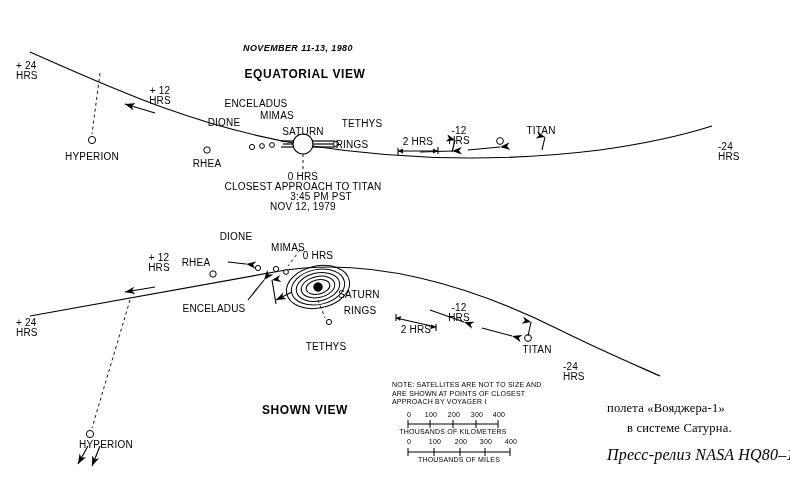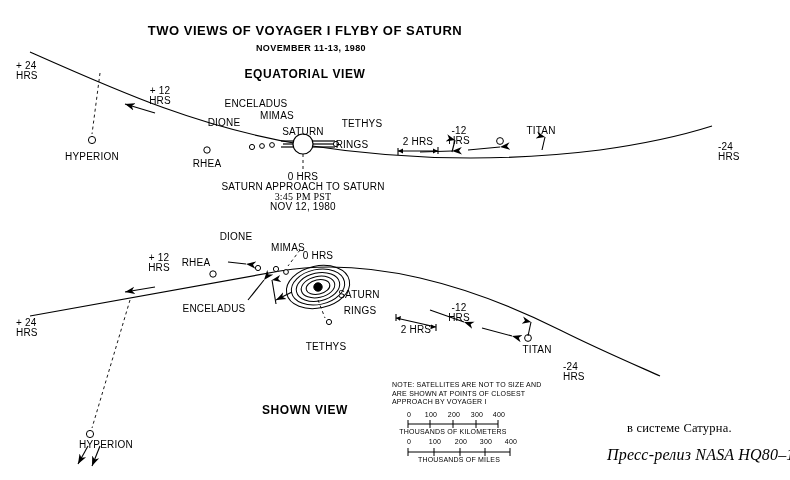--- a/index.html
+++ b/index.html
@@ -181,22 +181,21 @@
     <g stroke="#000" stroke-width="1" fill="none">
       <line x1="408" y1="452" x2="510" y2="452"></line>
       <line x1="408" y1="448" x2="408" y2="456"></line>
       <line x1="434" y1="448" x2="434" y2="456"></line>
       <line x1="460" y1="448" x2="460" y2="456"></line>
       <line x1="485" y1="448" x2="485" y2="456"></line>
       <line x1="510" y1="448" x2="510" y2="456"></line>
     </g>
   </svg>
 
-  <div class="lbl title ctr" style="left:305px; top:26px;">TWO VIEWS OF VOYAGER I FLYBY OF SATURN</div>
-  <div class="lbl subtitle ctr" style="left:311px; top:43px;">NOVEMBER 11-13, 1980</div>
+  <div class="lbl subtitle ctr" style="left:298px; top:43px;font-style:italic;">NOVEMBER 11-13, 1980</div>
 
   <div class="lbl viewname ctr" style="left:305px; top:69px;">EQUATORIAL VIEW</div>
 
   <div class="lbl" style="left:16px; top:61px;">+ 24
 HRS</div>
   <div class="lbl ctr" style="left:160px; top:86px;">+ 12
 HRS</div>
   <div class="lbl ctr" style="left:92px; top:152px;">HYPERION</div>
   <div class="lbl ctr" style="left:207px; top:159px;">RHEA</div>
   <div class="lbl ctr" style="left:224px; top:118px;">DIONE</div>
@@ -206,23 +205,23 @@
   <div class="lbl ctr" style="left:362px; top:119px;">TETHYS</div>
   <div class="lbl ctr" style="left:352px; top:140px;">RINGS</div>
   <div class="lbl ctr" style="left:418px; top:137px;">2 HRS</div>
   <div class="lbl ctr" style="left:459px; top:126px;">-12
 HRS</div>
   <div class="lbl ctr" style="left:541px; top:126px;">TITAN</div>
   <div class="lbl" style="left:718px; top:142px;">-24
 HRS</div>
 
   <div class="lbl ctr" style="left:303px; top:172px;">0 HRS</div>
-  <div class="lbl ctr" style="left:303px; top:182px;">SATURN APPROACH TO SATURN</div>
-  <div class="lbl ctr" style="left:303px; top:192px;font-family:Liberation Serif, serif;">3:45 PM PST</div>
-  <div class="lbl ctr" style="left:303px; top:202px;">NOV 12, 1980</div>
+  <div class="lbl ctr" style="left:303px; top:182px;">CLOSEST APPROACH TO TITAN</div>
+  <div class="lbl ctr" style="left:321px; top:192px;">3:45 PM PST</div>
+  <div class="lbl ctr" style="left:303px; top:202px;">NOV 12, 1979</div>
 
   <div class="lbl" style="left:16px; top:318px;">+ 24
 HRS</div>
   <div class="lbl ctr" style="left:159px; top:253px;">+ 12
 HRS</div>
   <div class="lbl ctr" style="left:106px; top:440px;">HYPERION</div>
   <div class="lbl ctr" style="left:196px; top:258px;">RHEA</div>
   <div class="lbl ctr" style="left:236px; top:232px;">DIONE</div>
   <div class="lbl ctr" style="left:214px; top:304px;">ENCELADUS</div>
   <div class="lbl ctr" style="left:288px; top:243px;">MIMAS</div>
@@ -250,16 +249,17 @@
   <div class="lbl tiny ctr" style="left:499px; top:411px;">400</div>
   <div class="lbl tiny ctr" style="left:453px; top:428px;">THOUSANDS OF KILOMETERS</div>
 
   <div class="lbl tiny ctr" style="left:409px; top:438px;">0</div>
   <div class="lbl tiny ctr" style="left:435px; top:438px;">100</div>
   <div class="lbl tiny ctr" style="left:461px; top:438px;">200</div>
   <div class="lbl tiny ctr" style="left:486px; top:438px;">300</div>
   <div class="lbl tiny ctr" style="left:511px; top:438px;">400</div>
   <div class="lbl tiny ctr" style="left:459px; top:456px;">THOUSANDS OF MILES</div>
 
+  <div class="lbl ru" style="left:607px; top:400px;">полета «Вояджера-1»</div>
   <div class="lbl ru" style="left:607px; top:420px;margin-left:20px;">в системе Сатурна.</div>
   <div class="lbl ru-ital" style="left:607px; top:450px;"><span>Пресс-релиз </span><b>NASA HQ80–159</b></div>
 
 </div>
 
 </body></html>

